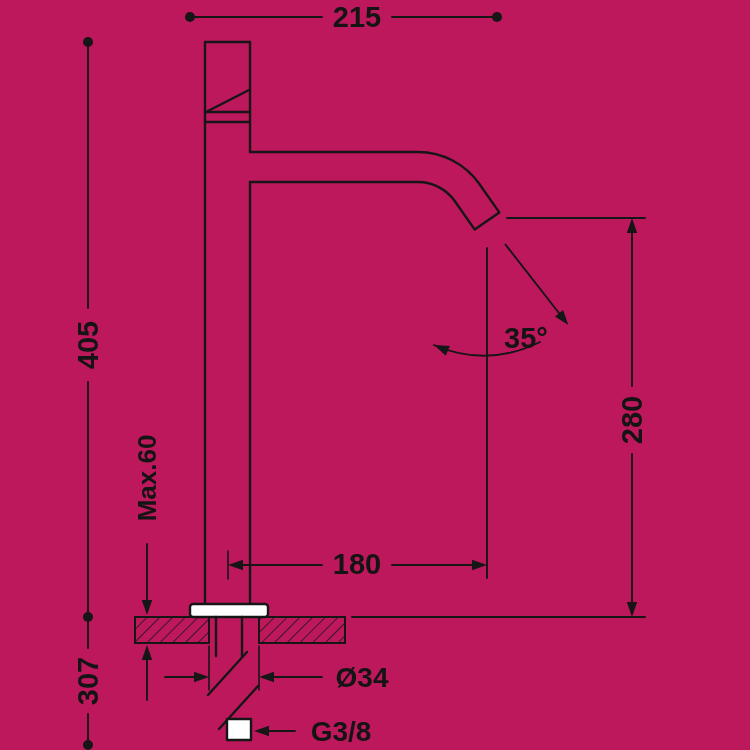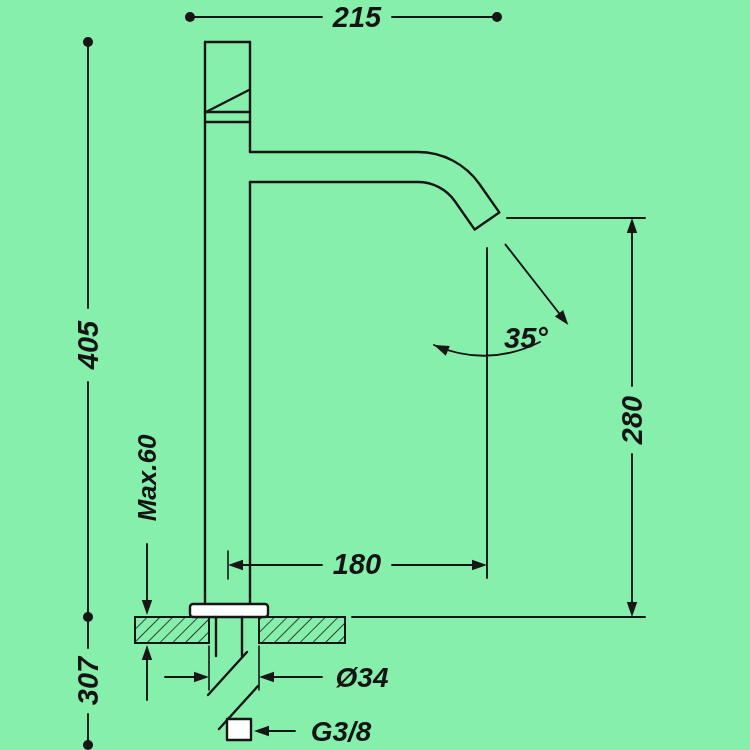--- a/index.html
+++ b/index.html
@@ -1,16 +1,16 @@
 <!DOCTYPE html>
 <html><head>
 <meta charset="utf-8">
 <style>
   html,body{margin:0;padding:0;background:#ffffff;}
-  .canvas{position:relative;width:750px;height:750px;background:#86efac;overflow:hidden;font-style:italic;}
+  .canvas{position:relative;width:750px;height:750px;background:#be185d;overflow:hidden;}
   svg{display:block;}
   .obj{stroke:#161616;stroke-width:2.4;fill:none;stroke-linecap:round;stroke-linejoin:round;}
   .objfill{stroke:#161616;stroke-width:2.4;fill:#ffffff;stroke-linejoin:round;}
   .dim{stroke:#161616;stroke-width:1.9;fill:none;stroke-linecap:round;}
   .ext{stroke:#161616;stroke-width:1.6;fill:none;stroke-linecap:round;}
   .dot{fill:#161616;stroke:none;}
   .ah{fill:#161616;stroke:none;}
   text{font-family:"Liberation Sans","DejaVu Sans",sans-serif;font-weight:700;fill:#141414;}
   .t29{font-size:29px;} .t28{font-size:28px;} .t26{font-size:26px;}
 </style>

